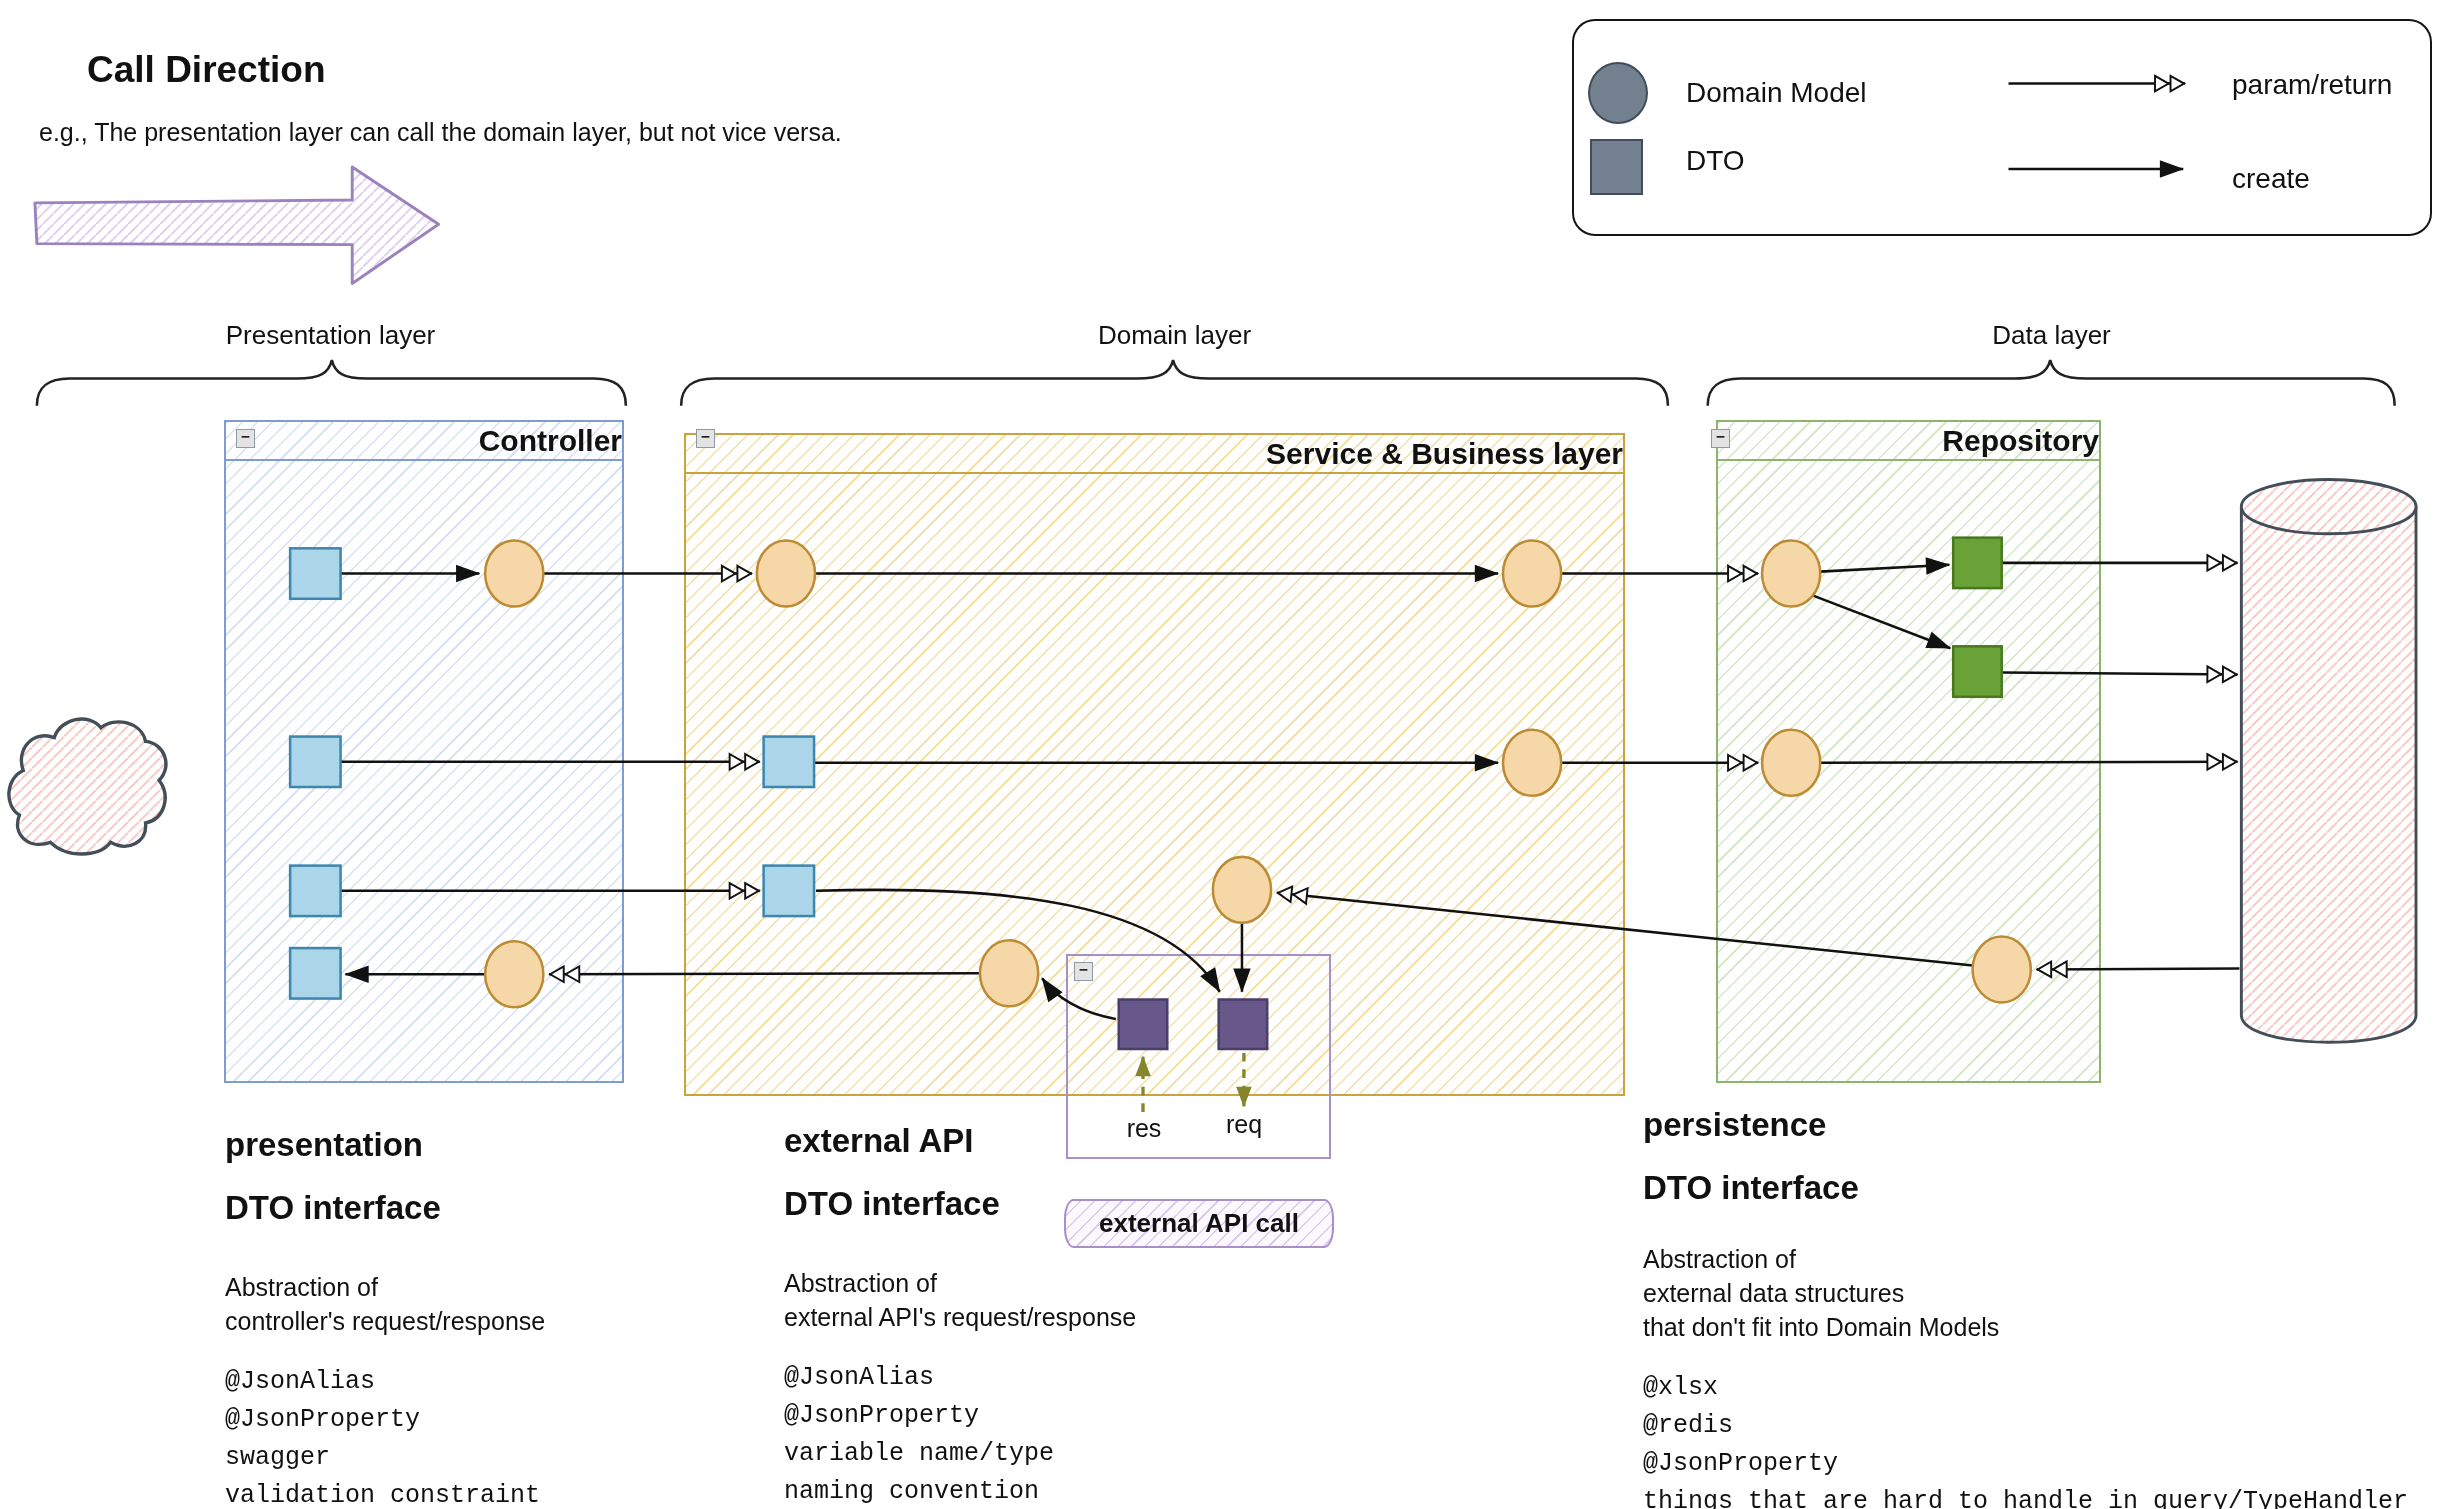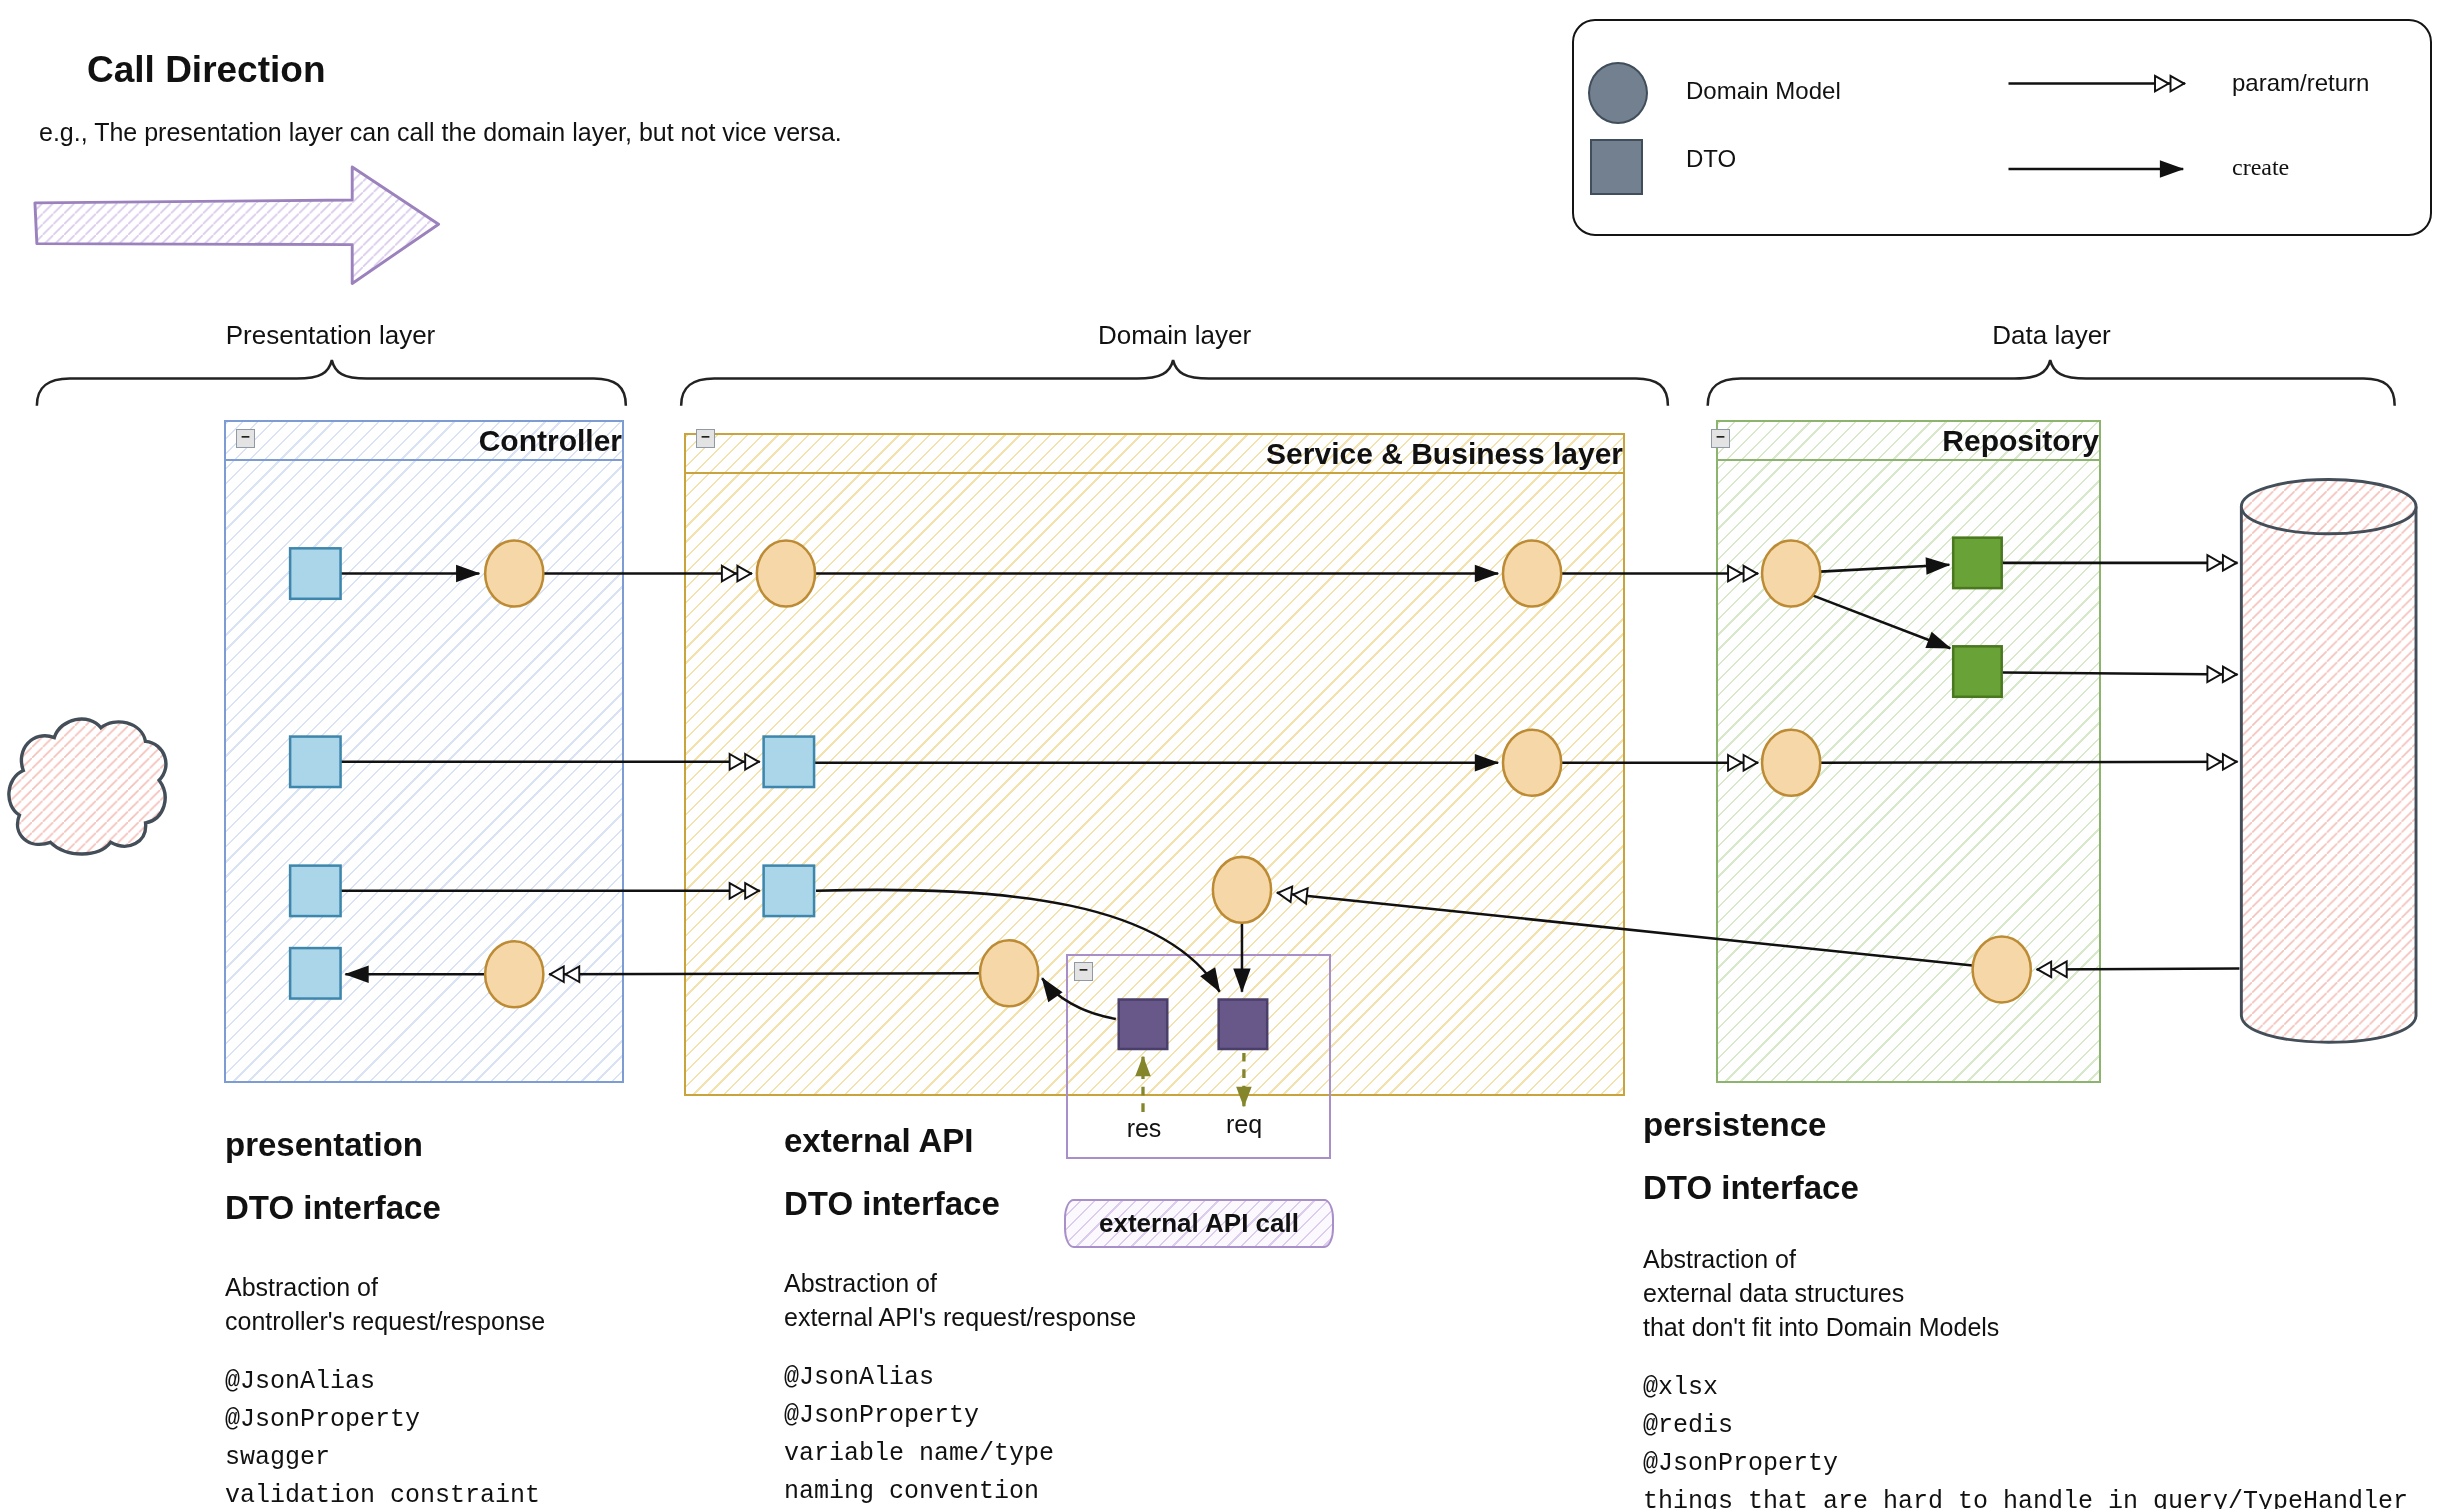--- a/index.html
+++ b/index.html
@@ -37,21 +37,21 @@
   #ext-bar{left:1064px;top:1155px;width:266px;height:45px;border:2.4px solid #a98fc9;
            border-radius:9.7px/19.4px;background-color:#fbf9fd;
            text-align:center;font-size:26px;font-weight:bold;line-height:45px;margin-top:44px;}
   .rr-label{font-size:25px;width:68px;text-align:center;}
 
   
   #legend{left:1572px;top:19.4px;width:856px;height:213px;border:2.9px solid #141414;border-radius:23px;}
   .lg-circle{left:13.6px;top:41px;width:56px;height:58px;border-radius:50%;
              background:#72808f;border:2.4px solid #404d5a;}
   .lg-square{left:15.5px;top:118px;width:49px;height:52px;background:#72808f;border:2.4px solid #404d5a;}
-  .lg-text{font-size:24px;}
+  .lg-text{font-size:28px;}
 
   
   #cyl-text{left:2244px;top:695px;width:171px;text-align:center;font-size:27px;line-height:46px;white-space:pre-line;}
   #ui-label{left:39px;top:773px;width:101px;text-align:center;font-size:31px;font-weight:bold;}
 
   
   .section{position:absolute;width:815px;}
   .sec-h{font-size:33px;font-weight:bold;margin:0 0 25px 0;}
   .sec-desc{font-size:25px;line-height:34px;margin:43px 0 0 0;white-space:pre-line;}
   .sec-code{font-family:"Liberation Mono",monospace;font-size:25px;line-height:38px;margin:25px 0 0 0;white-space:pre-line;}
@@ -65,21 +65,21 @@
 
   <div class="abs hdr-title" style="left:43px;top:49px;margin-left:44px;">Call Direction</div>
   <div class="abs hdr-sub" style="left:39px;top:118px;">e.g., The presentation layer can call the domain layer, but not vice versa.</div>
 
   <div class="abs" id="legend">
     <div class="abs lg-circle"></div>
     <div class="abs lg-square"></div>
     <div class="abs lg-text" style="left:112px;top:56px;">Domain Model</div>
     <div class="abs lg-text" style="left:112px;top:124px;">DTO</div>
     <div class="abs lg-text" style="left:658px;top:48px;">param/return</div>
-    <div class="abs lg-text" style="left:658px;top:133px;font-family:Liberation Serif, serif;">create</div>
+    <div class="abs lg-text" style="left:658px;top:142px;">create</div>
   </div>
 
   <div class="abs layer-label" style="left:185px;top:320px;">Presentation layer</div>
   <div class="abs layer-label" style="left:1029px;top:320px;">Domain layer</div>
   <div class="abs layer-label" style="left:1906px;top:320px;">Data layer</div>
 
   <div class="gbox hatch-blue box-blue" style="left:224px;width:396px;">
     <div class="gbox-title tb-blue">Controller</div>
   </div>
   <div class="gbox hatch-yellow box-yellow" style="left:684px;width:937px;margin-top:13px;">

